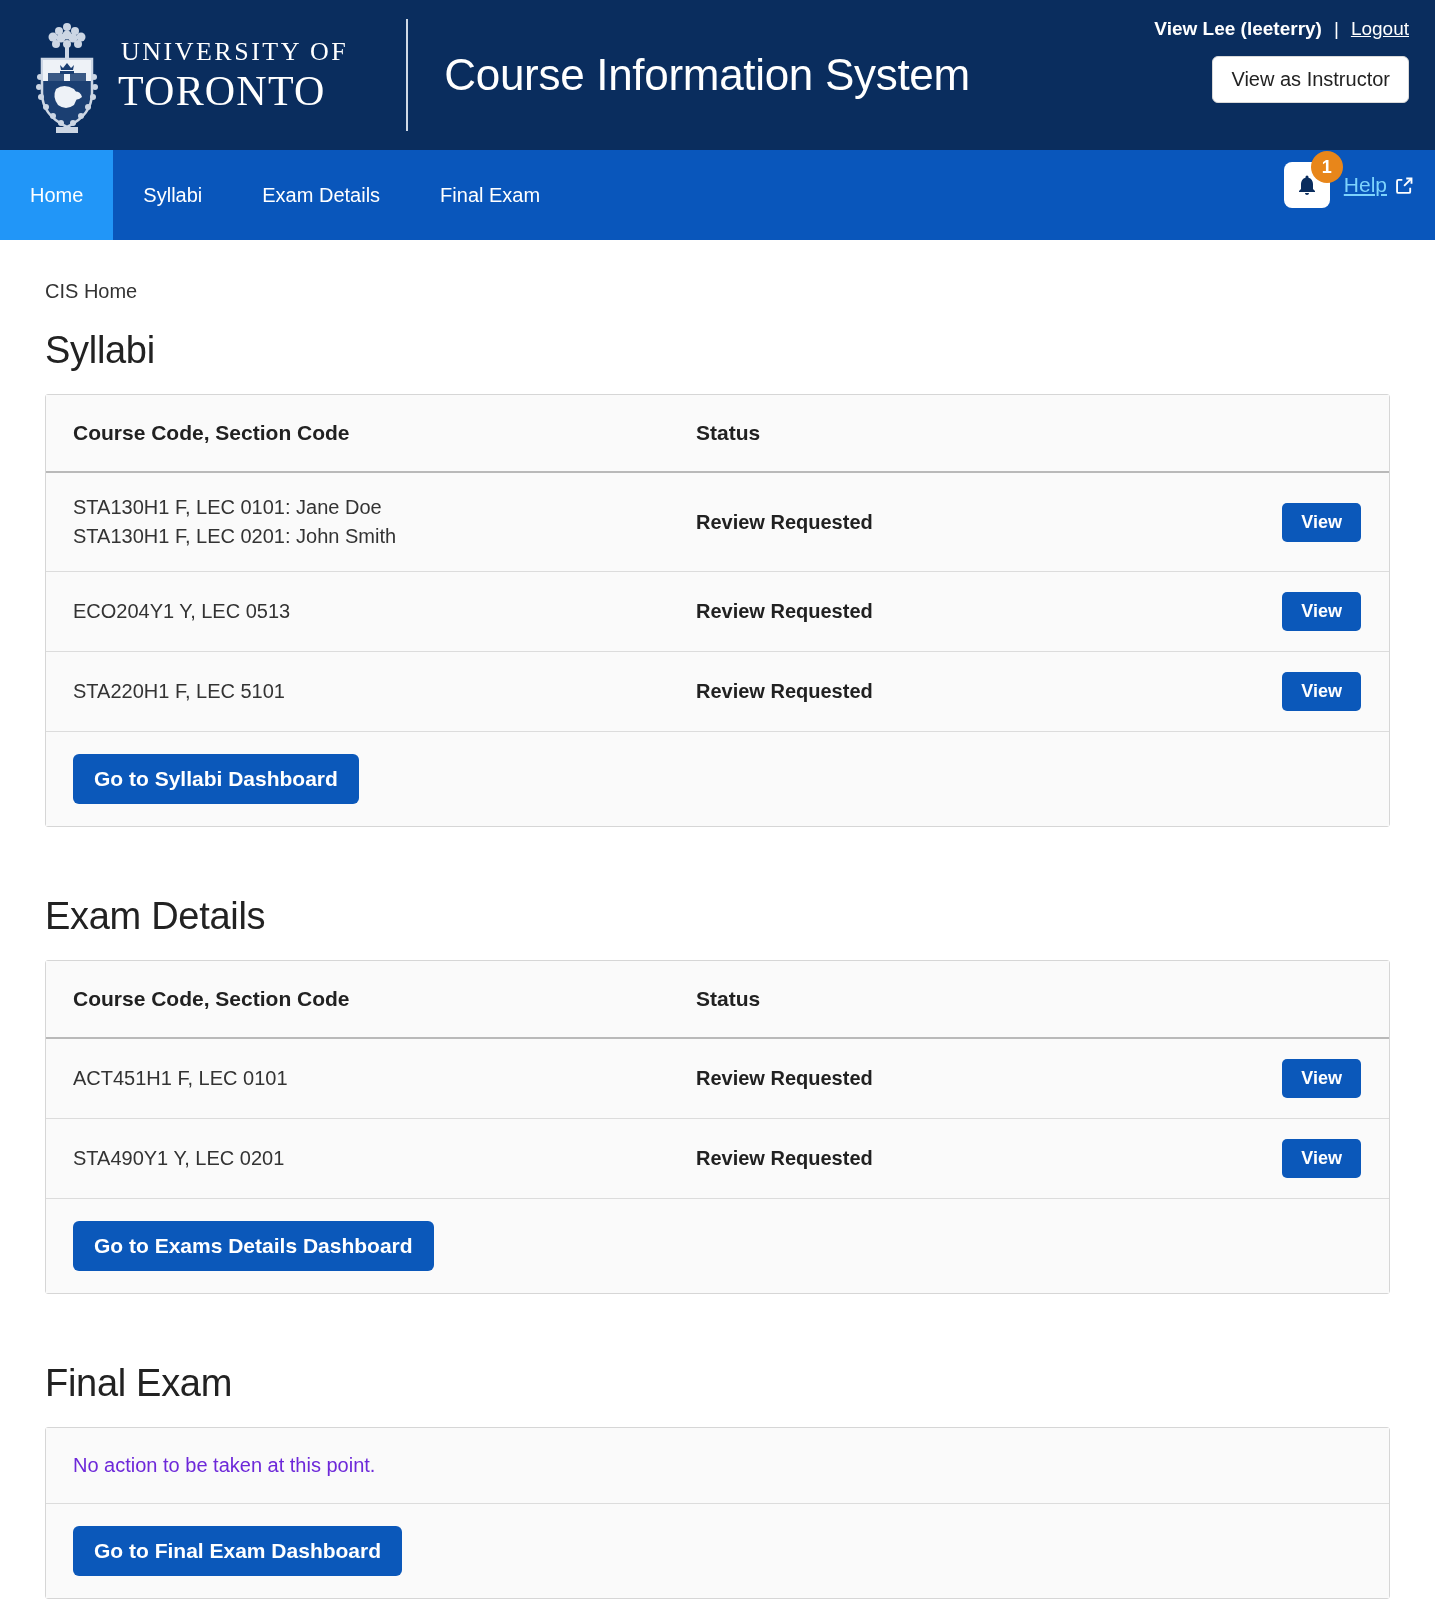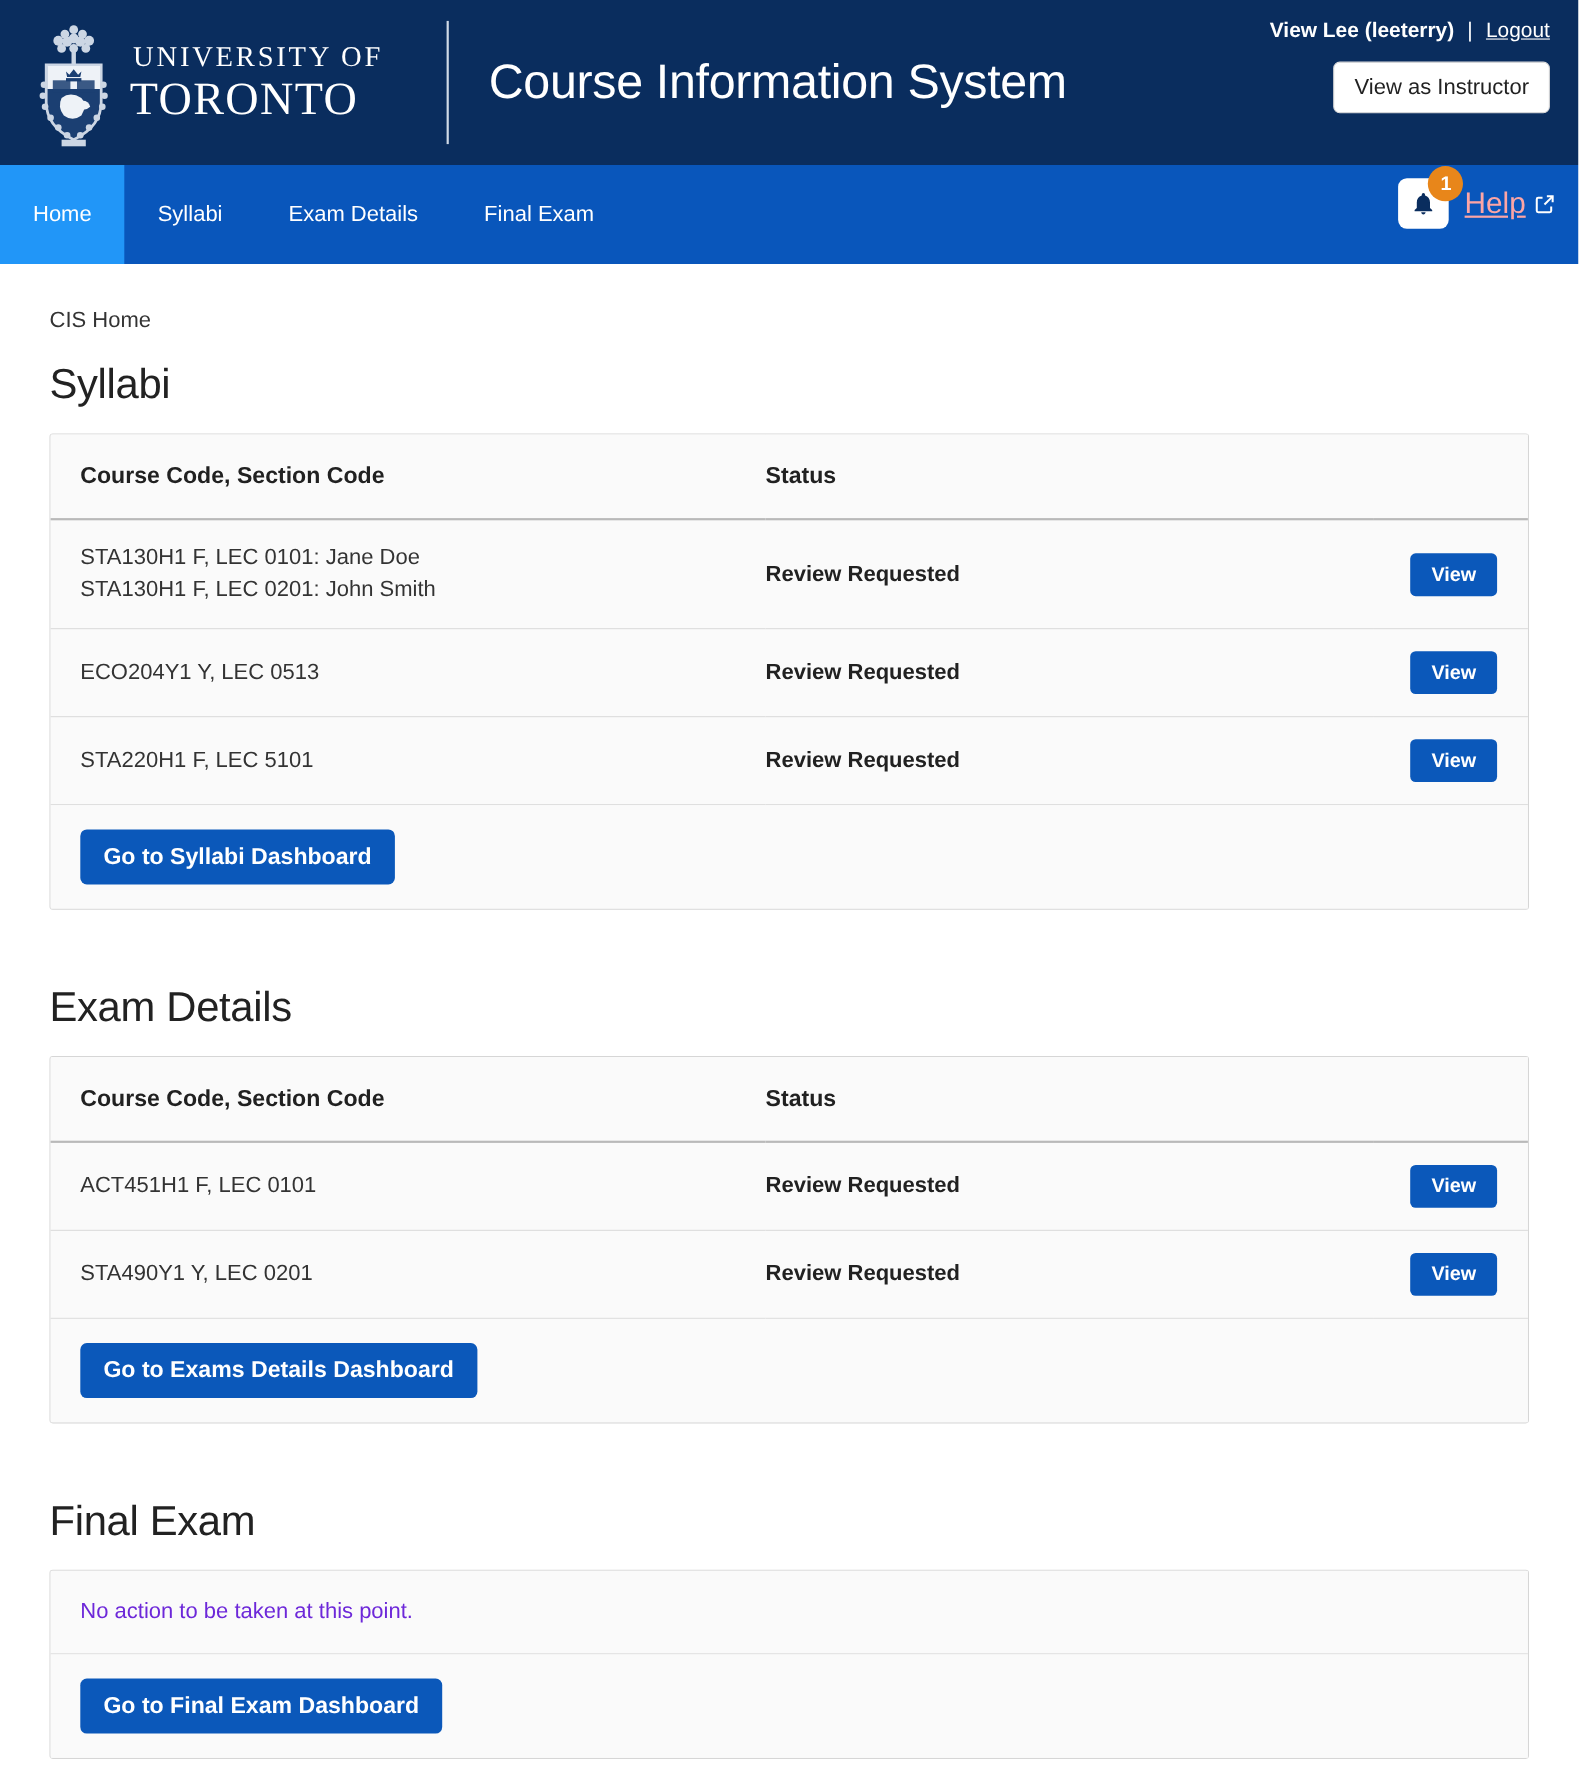--- a/index.html
+++ b/index.html
@@ -148,22 +148,22 @@
     border-radius: 50%;
     background: #e8861a;
     color: #ffffff;
     font-size: 18px;
     font-weight: bold;
     display: flex;
     align-items: center;
     justify-content: center;
   }
   .help-link {
-    color: #fca5a5;
-    font-size: 27px;
+    color: #7dd3fc;
+    font-size: 21px;
     text-decoration: underline;
     display: flex;
     align-items: center;
     gap: 7px;
     cursor: pointer;
   }
   .help-link svg { width: 21px; height: 21px; stroke: #ffffff; fill: none; stroke-width: 2.1; }
 
   
   .content { padding: 40px 45px 30px 45px; }

